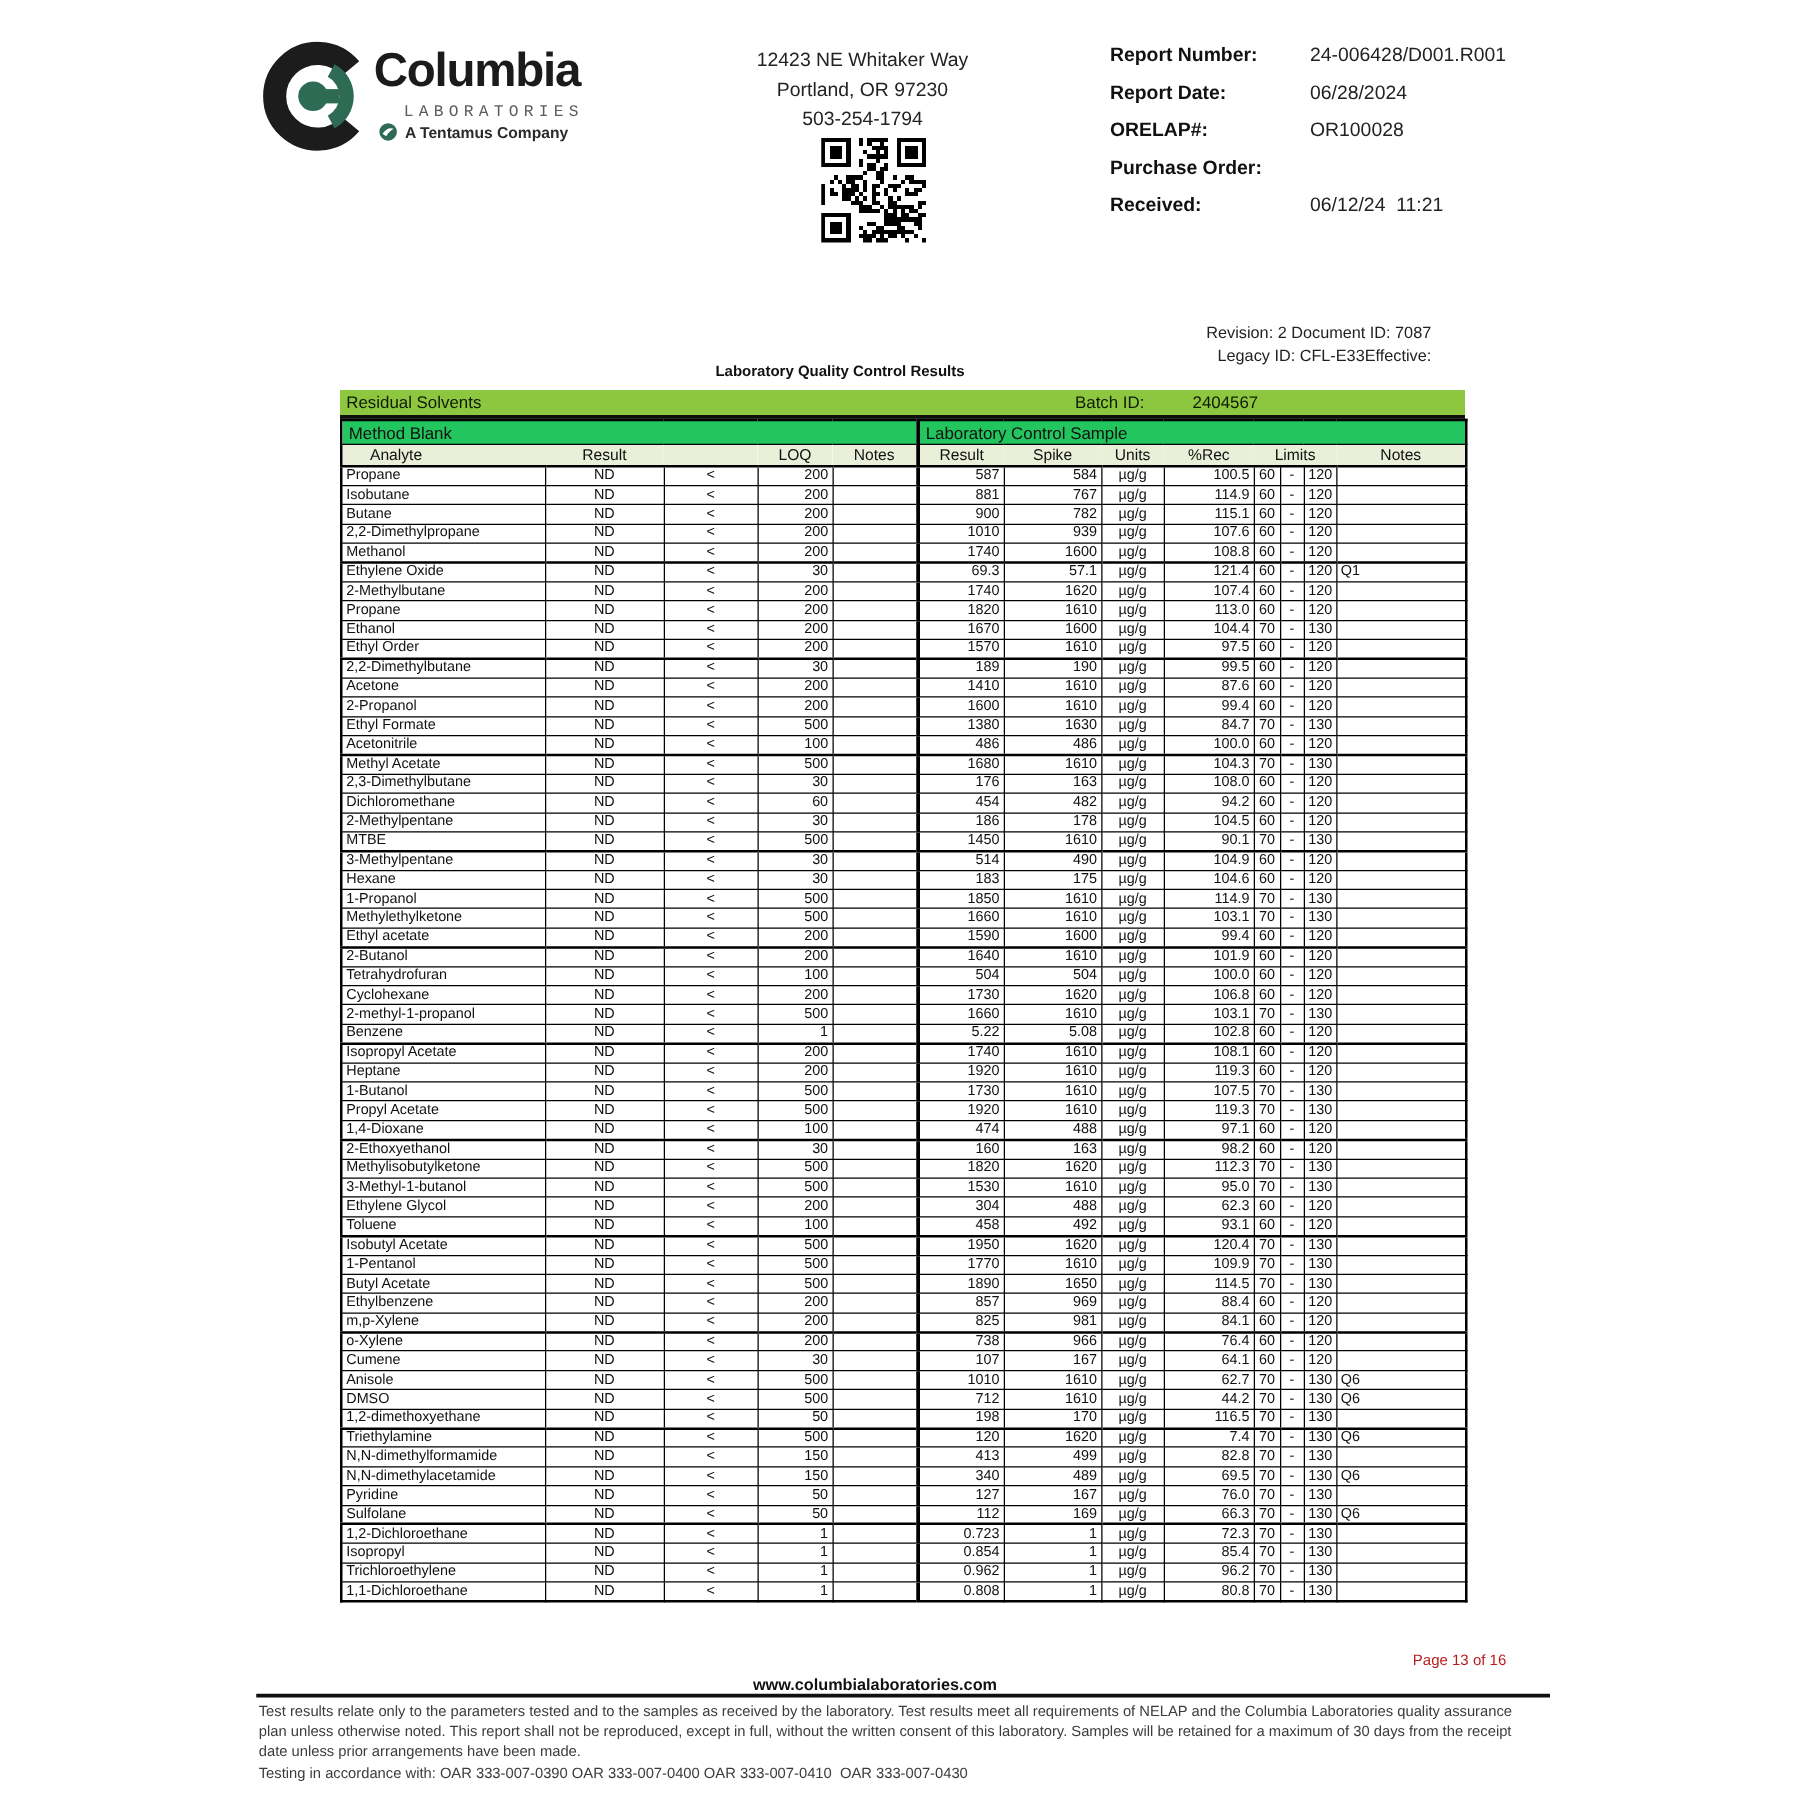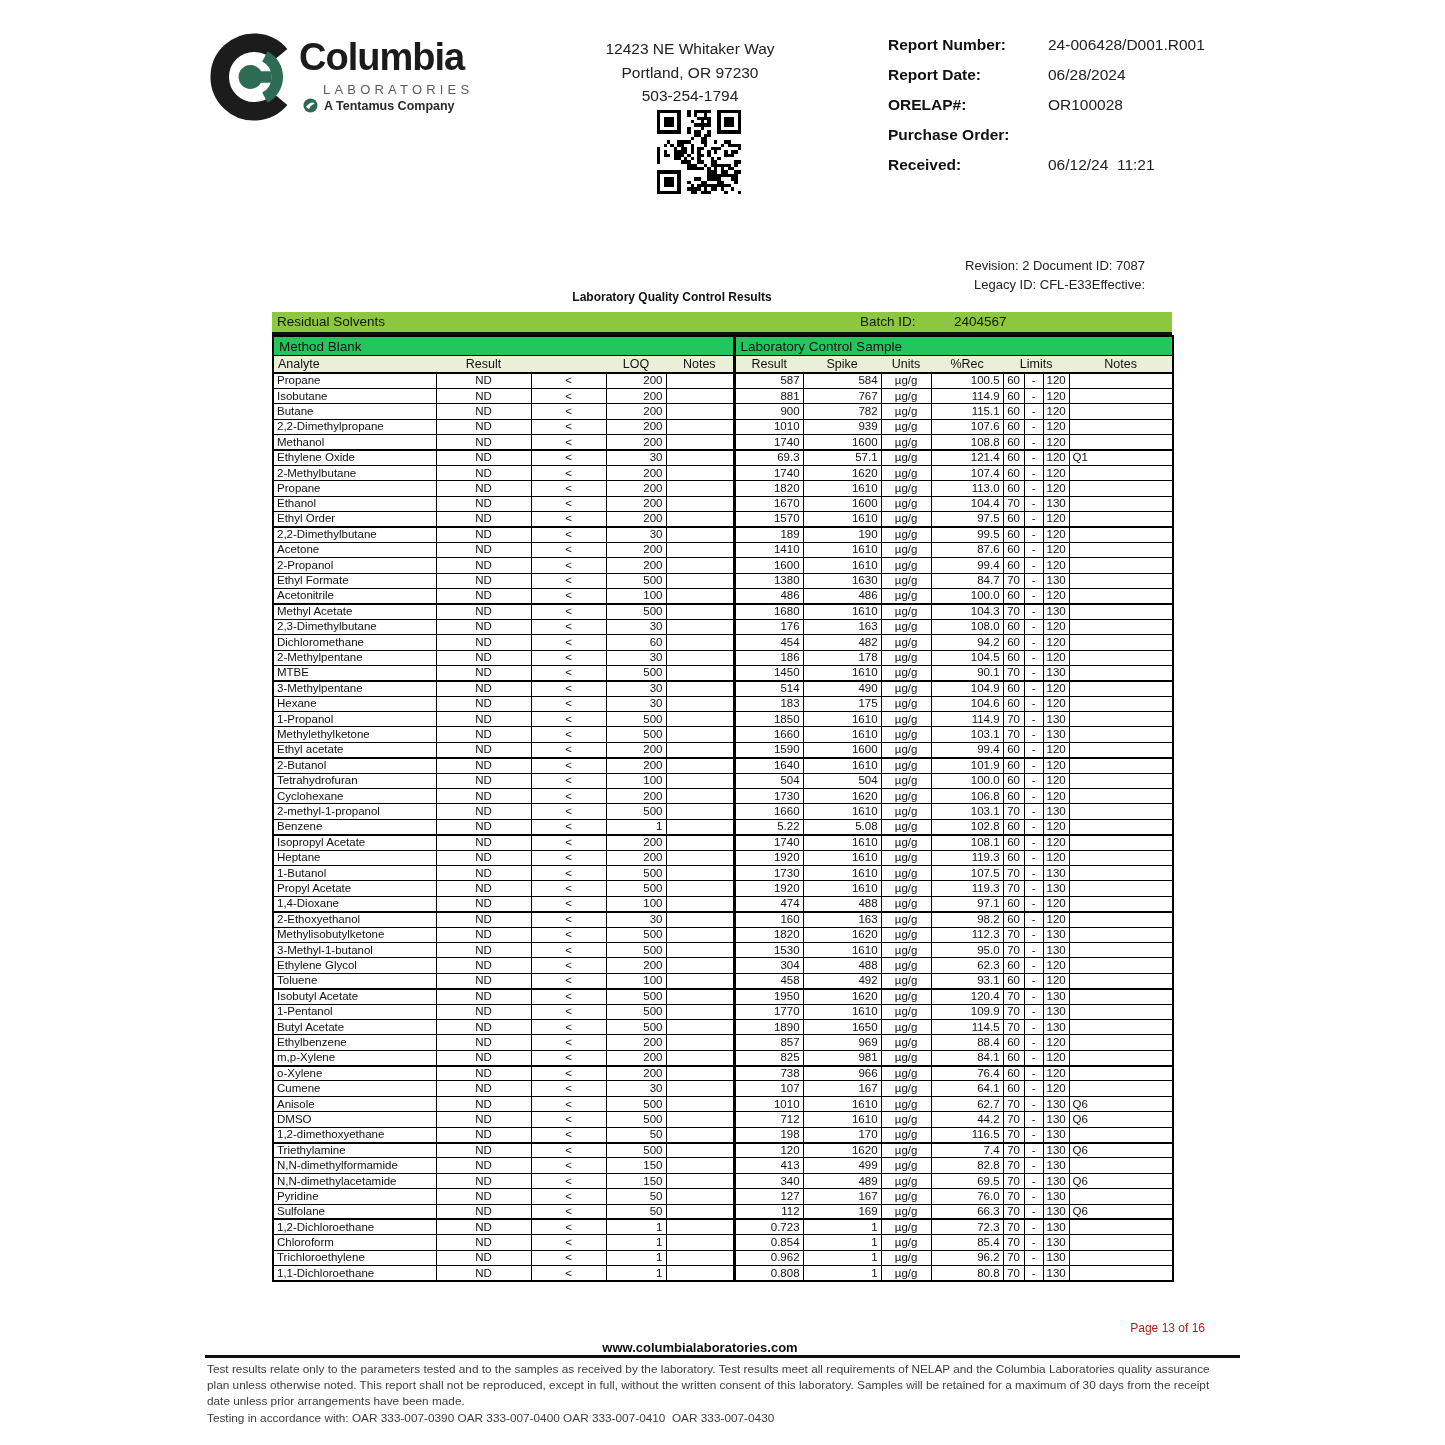--- a/index.html
+++ b/index.html
@@ -3,21 +3,21 @@
 <meta charset="utf-8">
 <style>
   html,body { margin:0; padding:0; background:#fff; }
   .page {
     position:relative; width:1445px; height:1445px; background:#ffffff;
     font-family:"Liberation Sans", sans-serif; color:#111; overflow:hidden;
   }
   
   .logo-mark { position:absolute; left:208px; top:33px; width:92px; height:88px; }
   .brand { position:absolute; left:299px; top:36px; font-size:38px; font-weight:700; color:#1b1b1b; letter-spacing:-1px; }
-  .brand-sub { position:absolute; left:323px; top:82px; font-size:13px; letter-spacing:4.2px; color:#5c5c5c; }
+  .brand-sub { position:absolute; left:323px; top:82px; font-size:13px; letter-spacing:4.2px; color:#5c5c5c;font-family:Liberation Mono, monospace; }
   .tagline { position:absolute; left:303px; top:98px; display:flex; align-items:center; gap:6px; }
   .tagline-text { font-size:12.5px; font-weight:700; color:#2b2b2b; }
   .address { position:absolute; left:555px; top:37px; width:270px; text-align:center; font-size:15.5px; line-height:23.5px; color:#222; }
   .qr { position:absolute; left:657px; top:110px; width:84px; height:84px; }
   .report-info { position:absolute; left:888px; top:36px; }
   .info-row { display:flex; height:30px; align-items:flex-start; }
   .info-label { width:160px; font-weight:700; font-size:15.5px; color:#111; }
   .info-value { font-size:15.5px; color:#222; white-space:pre; }
   
   .revision { position:absolute; left:825px; top:256px; width:320px; text-align:right; font-size:13px; line-height:19px; color:#222; }
@@ -28,21 +28,21 @@
   .banner-left { position:absolute; left:5px; top:2px; }
   .batch-label { position:absolute; left:588px; top:2px; }
   .batch-value { position:absolute; left:682px; top:2px; }
   
   .qc-table { position:absolute; left:272px; top:335px; width:900px; border-collapse:collapse; table-layout:fixed;
               border:2px solid #000; font-size:11.5px; }
   .qc-table td { overflow:hidden; white-space:nowrap; box-sizing:border-box; }
   tr.section-row td { border:0; border-bottom:1px solid #000; font-size:13.5px; padding:2px 0 1px 5px; height:17px; background:#22c55e; }
   tr.section-row td.lcs-head { border-left:3px solid #000; }
   tr.colhead-row td { border:0; border-bottom:2px solid #000; background:#e9efd8; font-size:12.5px; height:14px; padding:1px 0; text-align:center; }
-  tr.colhead-row td.h-analyte { text-align:left; padding-left:4px; }
+  tr.colhead-row td.h-analyte { text-align:left; padding-left:22px; }
   tr.colhead-row td.h-lcsresult { border-left:3px solid #000; }
   tbody.data tr { height:15.4px; }
   tbody.data td { border:1px solid #000; padding:0 3px; height:13px; line-height:13px; }
   tbody.data tr:nth-child(5n) td { border-bottom-width:2px; }
   td.c-analyte { text-align:left; }
   td.c-nd, td.c-lt, td.c-units, td.c-lo, td.c-dash, td.c-hi { text-align:center; }
   td.c-loq, td.c-res, td.c-spike, td.c-prec { text-align:right; }
   td.c-mbnotes, td.c-notes { text-align:left; }
   tbody.data td.c-res { border-left:3px solid #000; }
   
@@ -1187,21 +1187,21 @@
           <td class="c-res">0.723</td>
           <td class="c-spike">1</td>
           <td class="c-units">µg/g</td>
           <td class="c-prec">72.3</td>
           <td class="c-lo">70</td>
           <td class="c-dash">-</td>
           <td class="c-hi">130</td>
           <td class="c-notes"></td>
         </tr>
         <tr>
-          <td class="c-analyte">Chloroform</td>
+          <td class="c-analyte">Isopropyl</td>
           <td class="c-nd">ND</td>
           <td class="c-lt">&lt;</td>
           <td class="c-loq">1</td>
           <td class="c-mbnotes"></td>
           <td class="c-res">0.854</td>
           <td class="c-spike">1</td>
           <td class="c-units">µg/g</td>
           <td class="c-prec">85.4</td>
           <td class="c-lo">70</td>
           <td class="c-dash">-</td>

